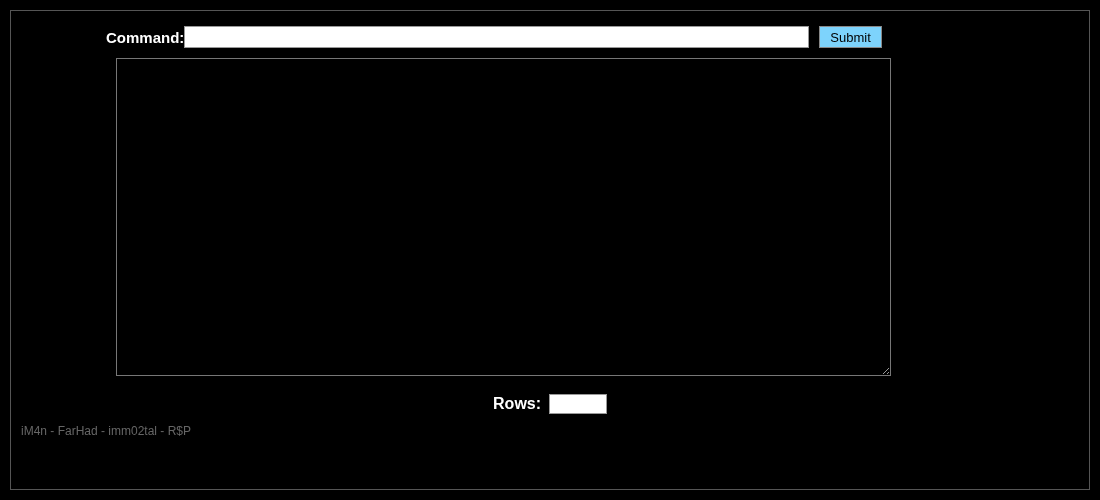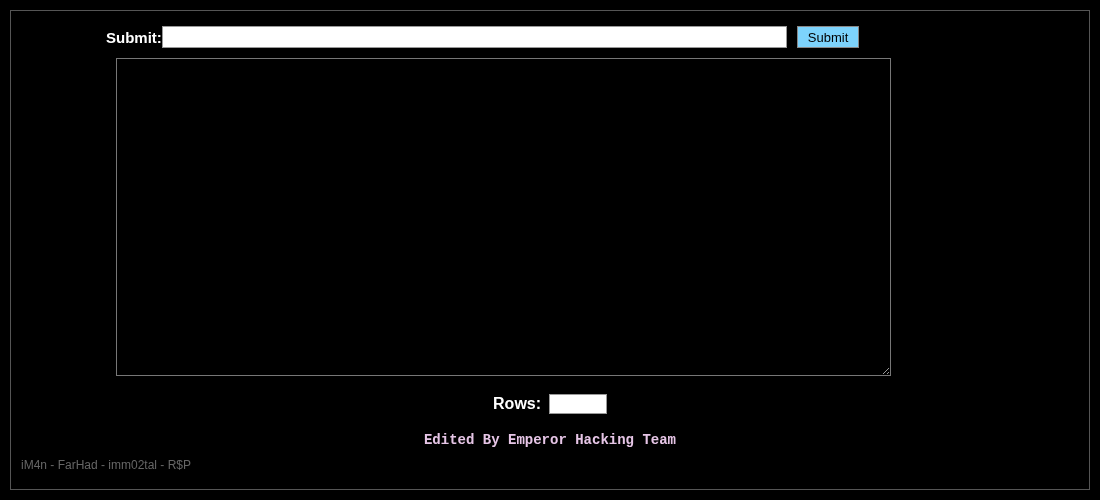--- a/index.html
+++ b/index.html
@@ -98,28 +98,27 @@
       font-size: 12px;
       color: #666666;
     }
   </style>
 </head>
 <body>
 
 <div class="outer-border">
 
   <div class="command-row">
-    <span class="command-label">Submit:</span>
+    <span class="command-label">Command:</span>
     <input type="text" class="command-input" value="" style="">
     <button class="submit-button">Submit</button>
   </div>
 
   <textarea class="output-textarea" style=""></textarea>
 
   <div class="rows-row">
     <span class="rows-label">Rows:</span>
     <input type="text" class="rows-input" value="" style="">
   </div>
 
-  <div class="credits-line">Edited By Emperor Hacking Team</div>
   <div class="credits-names">iM4n - FarHad - imm02tal - R$P</div>
 
 </div>
 
 </body></html>

